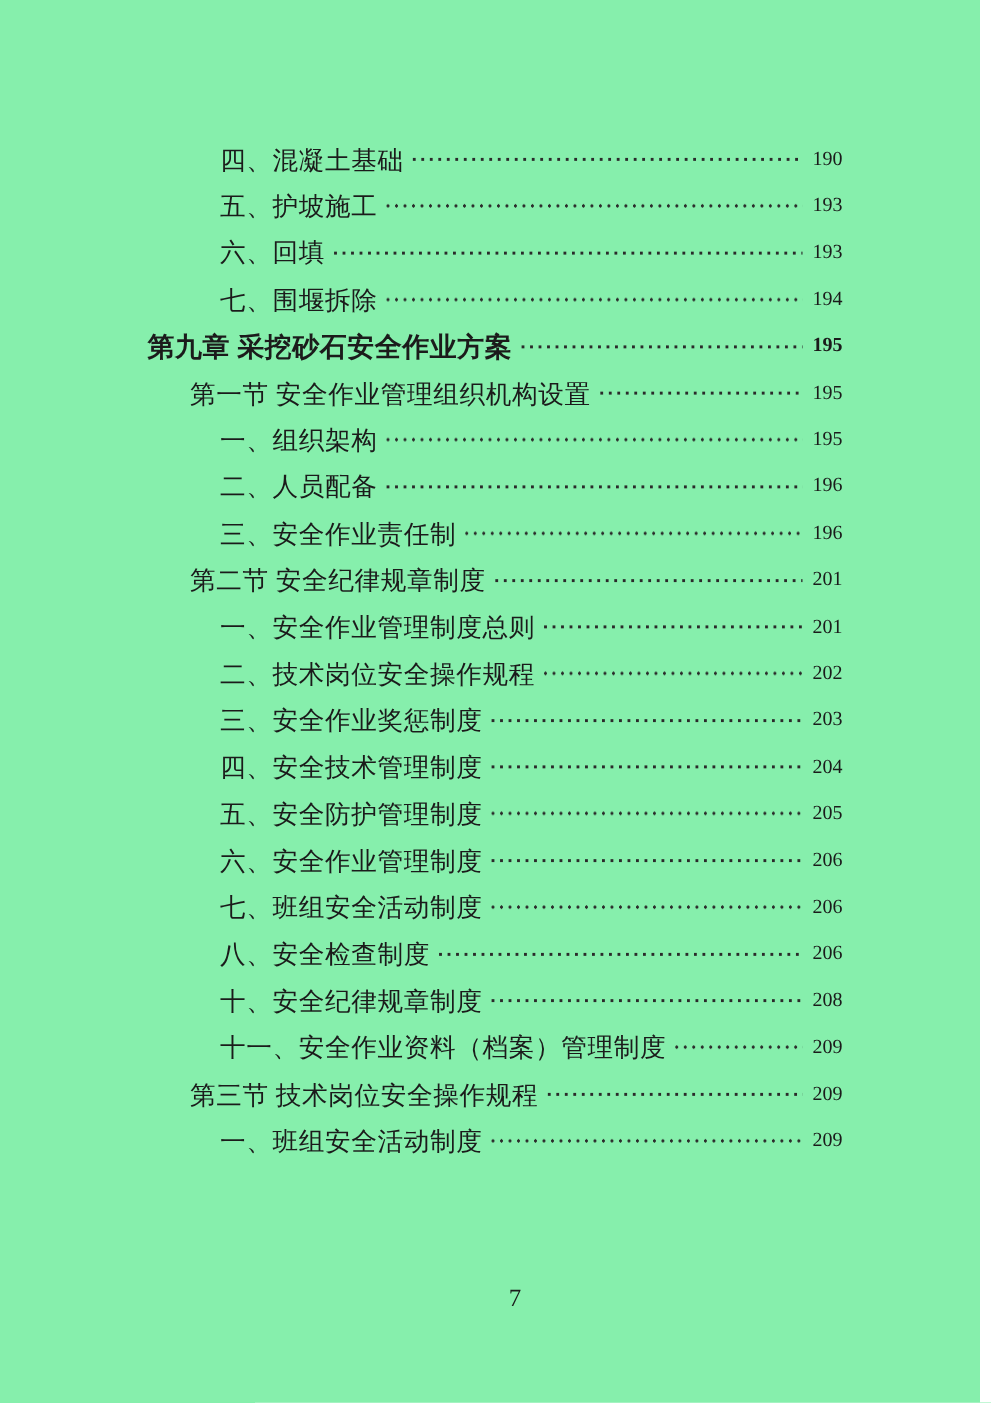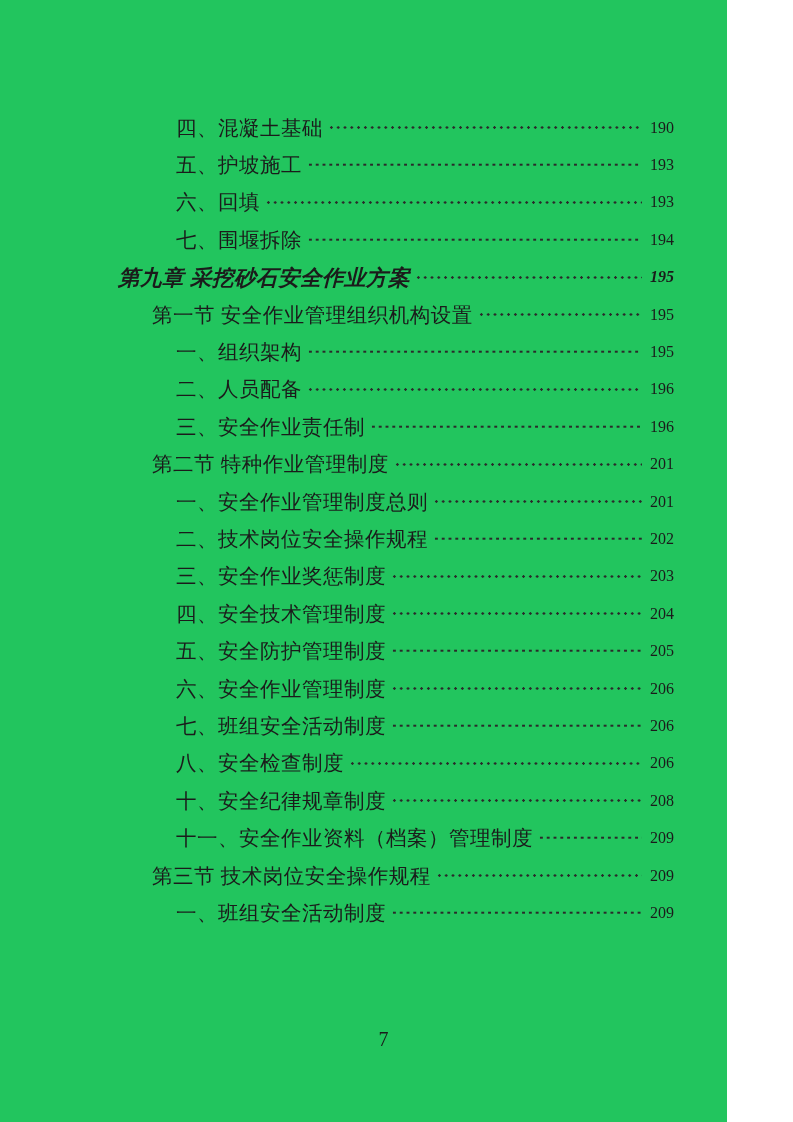--- a/index.html
+++ b/index.html
@@ -3,42 +3,42 @@
 <meta charset="utf-8">
 <style>
   html,body{margin:0;padding:0;}
   body{
     width:793px;height:1122px;
     background:#ffffff;
     font-family:"Liberation Serif","DejaVu Serif",serif;
     color:#1b1b1b;
   }
   .sheet{
-    position:relative;width:715px;height:1122px;overflow:hidden;background:#22c55e;padding-left:12px;
+    position:relative;width:784px;height:1122px;overflow:hidden;background:#86efac;
   }
   .toc{
     position:absolute;left:118px;top:109px;width:556px;
   }
   .row{
     display:flex;align-items:center;
     height:37.4px;
     font-size:20.5px;letter-spacing:.5px;
     white-space:nowrap;
   }
   .row .t{flex:0 0 auto;}
   .row .leader{
     flex:1 1 auto;align-self:stretch;
     margin:0 8px 0 5px;
     background-image:radial-gradient(circle,#2a2a2a 1.15px,transparent 1.45px);
     background-size:6.8px 100%;
     background-position:0 center;
     background-repeat:repeat-x;
   }
   .row .p{flex:0 0 auto;font-size:16px;letter-spacing:0;}
-  .lv0{font-weight:bold;font-size:21.5px;font-style:italic;}
+  .lv0{font-weight:bold;font-size:21.5px;}
   .lv0 .p{font-weight:bold;}
   .lv1{padding-left:34px;}
   .lv2{padding-left:58px;}
   .footer{
     position:absolute;top:1028px;left:0;width:100%;
     text-align:center;font-size:20px;color:#1b1b1b;
     transform:translateX(20px);
   }
 </style>
 </head>
@@ -86,21 +86,21 @@
       <span class="t">二、人员配备</span>
       <span class="leader"></span>
       <span class="p">196</span>
     </div>
     <div class="row lv2">
       <span class="t">三、安全作业责任制</span>
       <span class="leader"></span>
       <span class="p">196</span>
     </div>
     <div class="row lv1">
-      <span class="t">第二节 特种作业管理制度</span>
+      <span class="t">第二节 安全纪律规章制度</span>
       <span class="leader"></span>
       <span class="p">201</span>
     </div>
     <div class="row lv2">
       <span class="t">一、安全作业管理制度总则</span>
       <span class="leader"></span>
       <span class="p">201</span>
     </div>
     <div class="row lv2">
       <span class="t">二、技术岗位安全操作规程</span>

